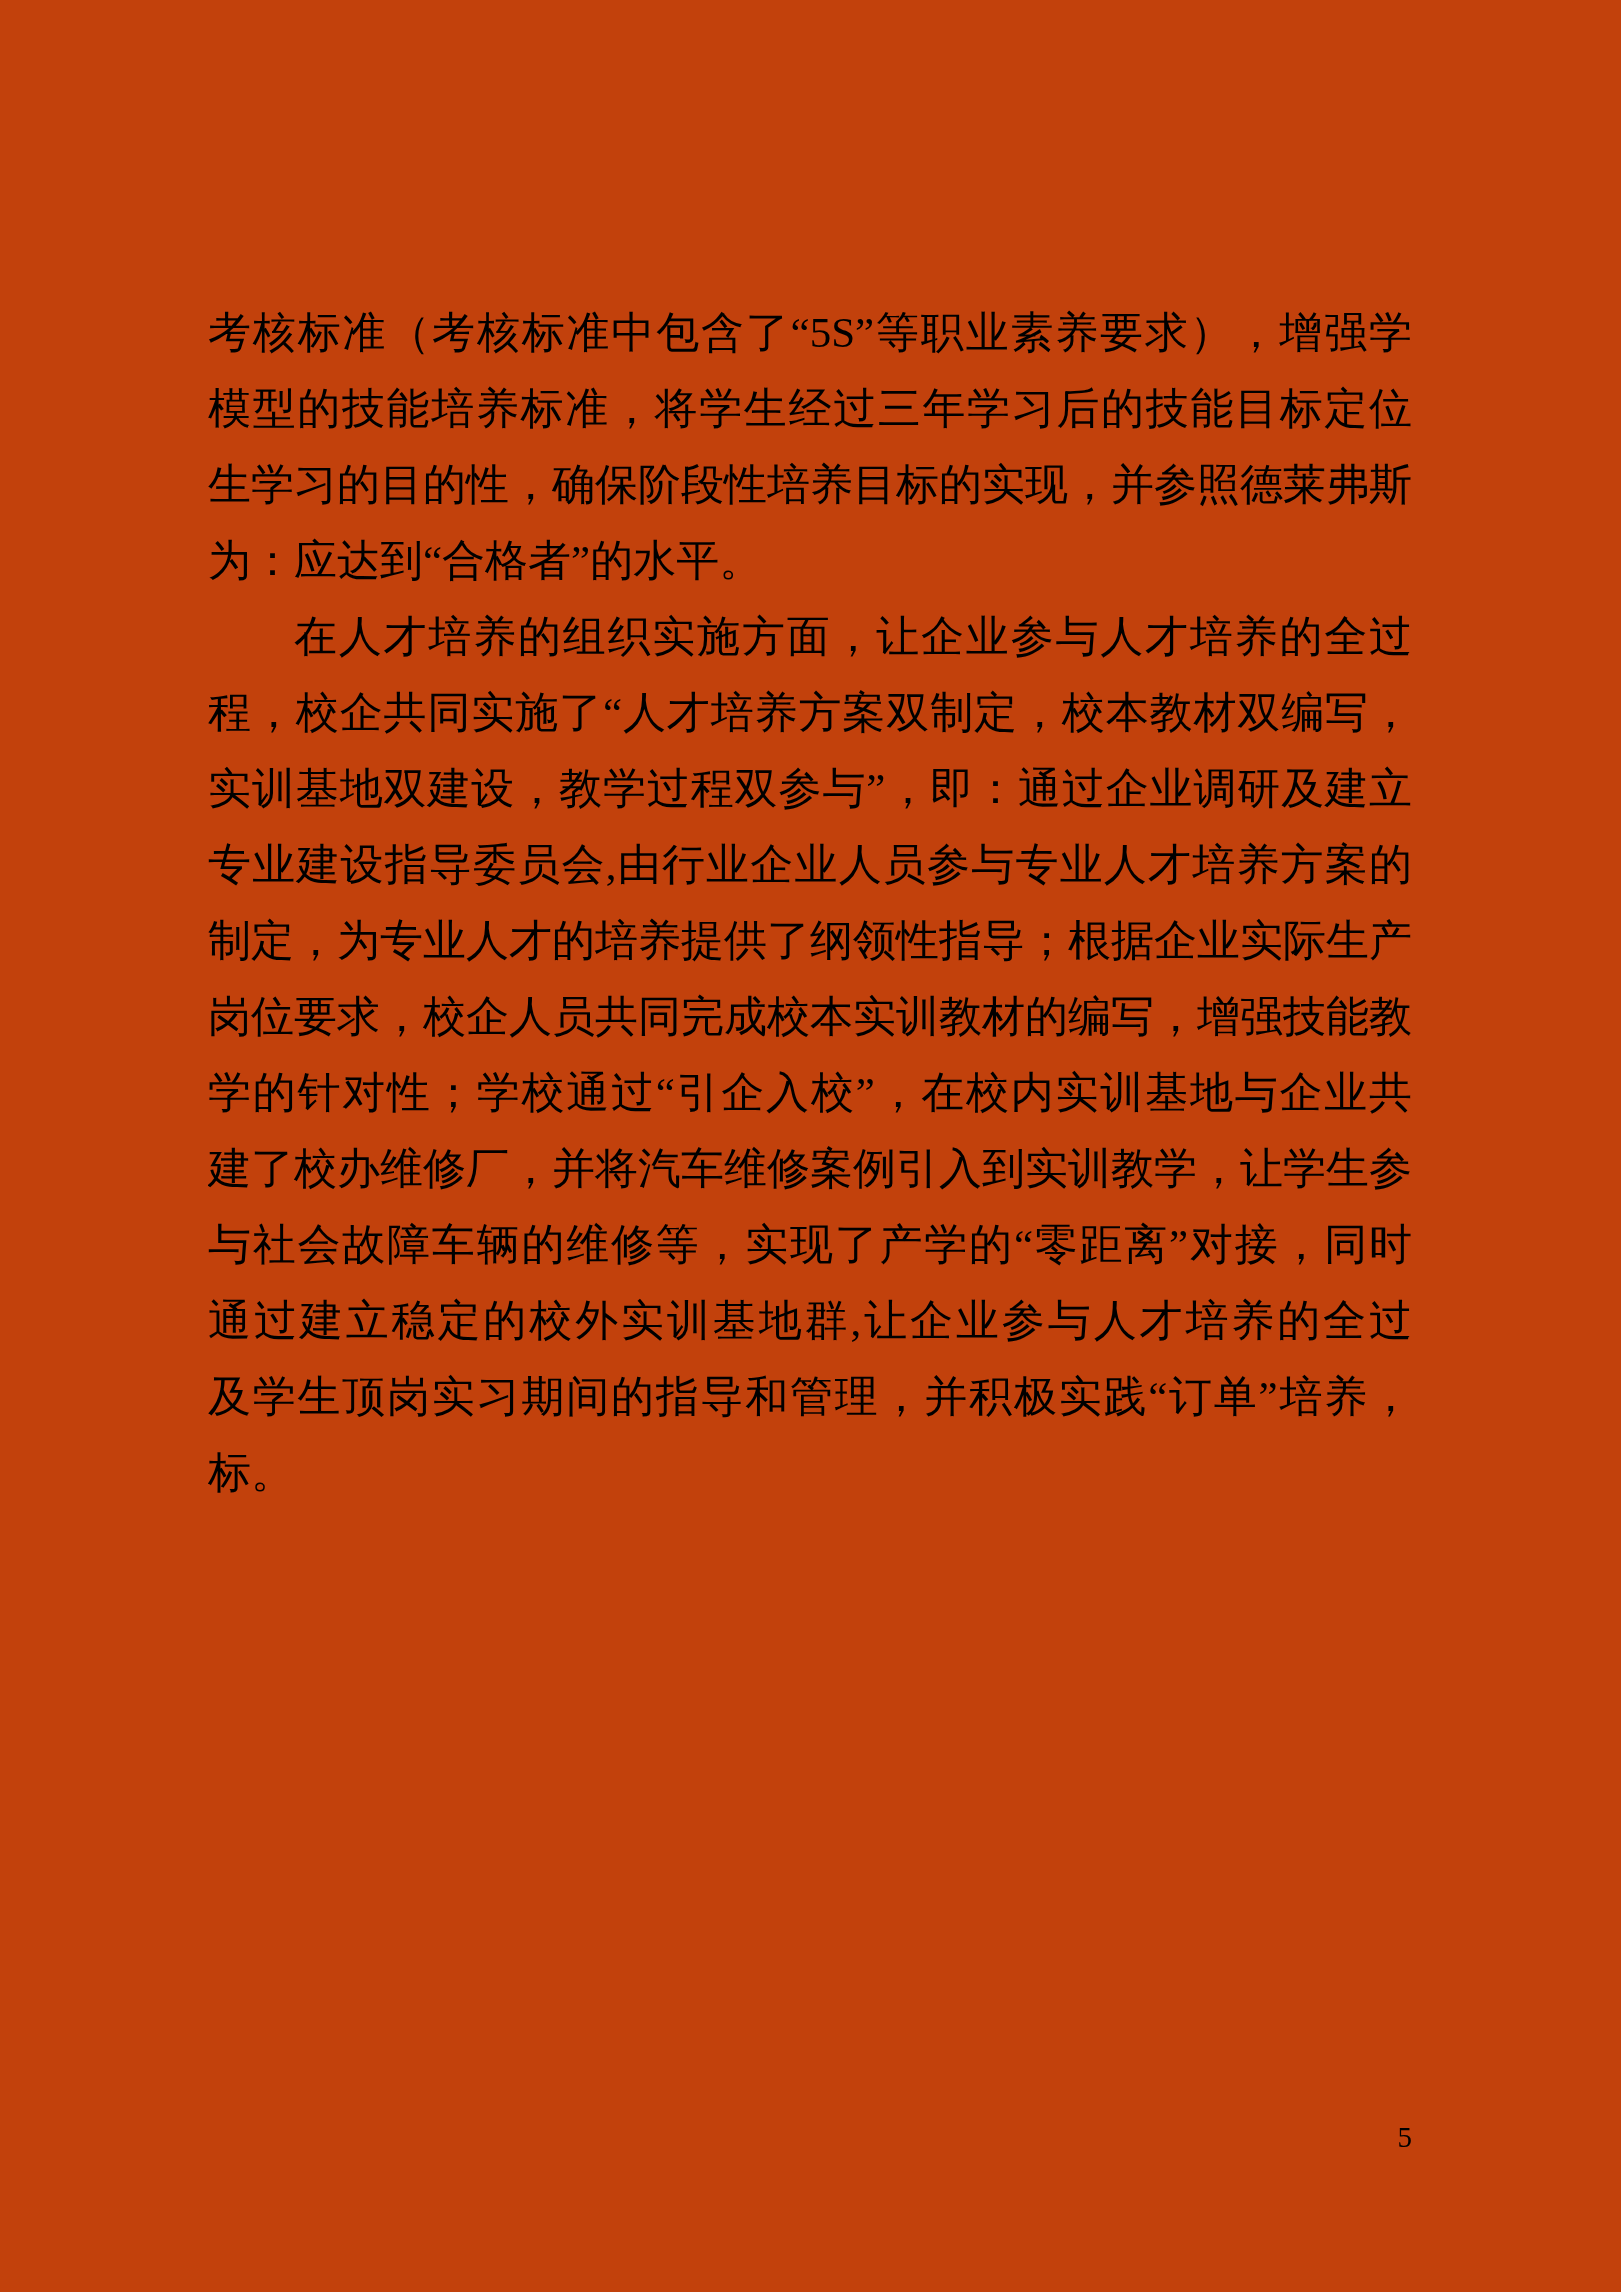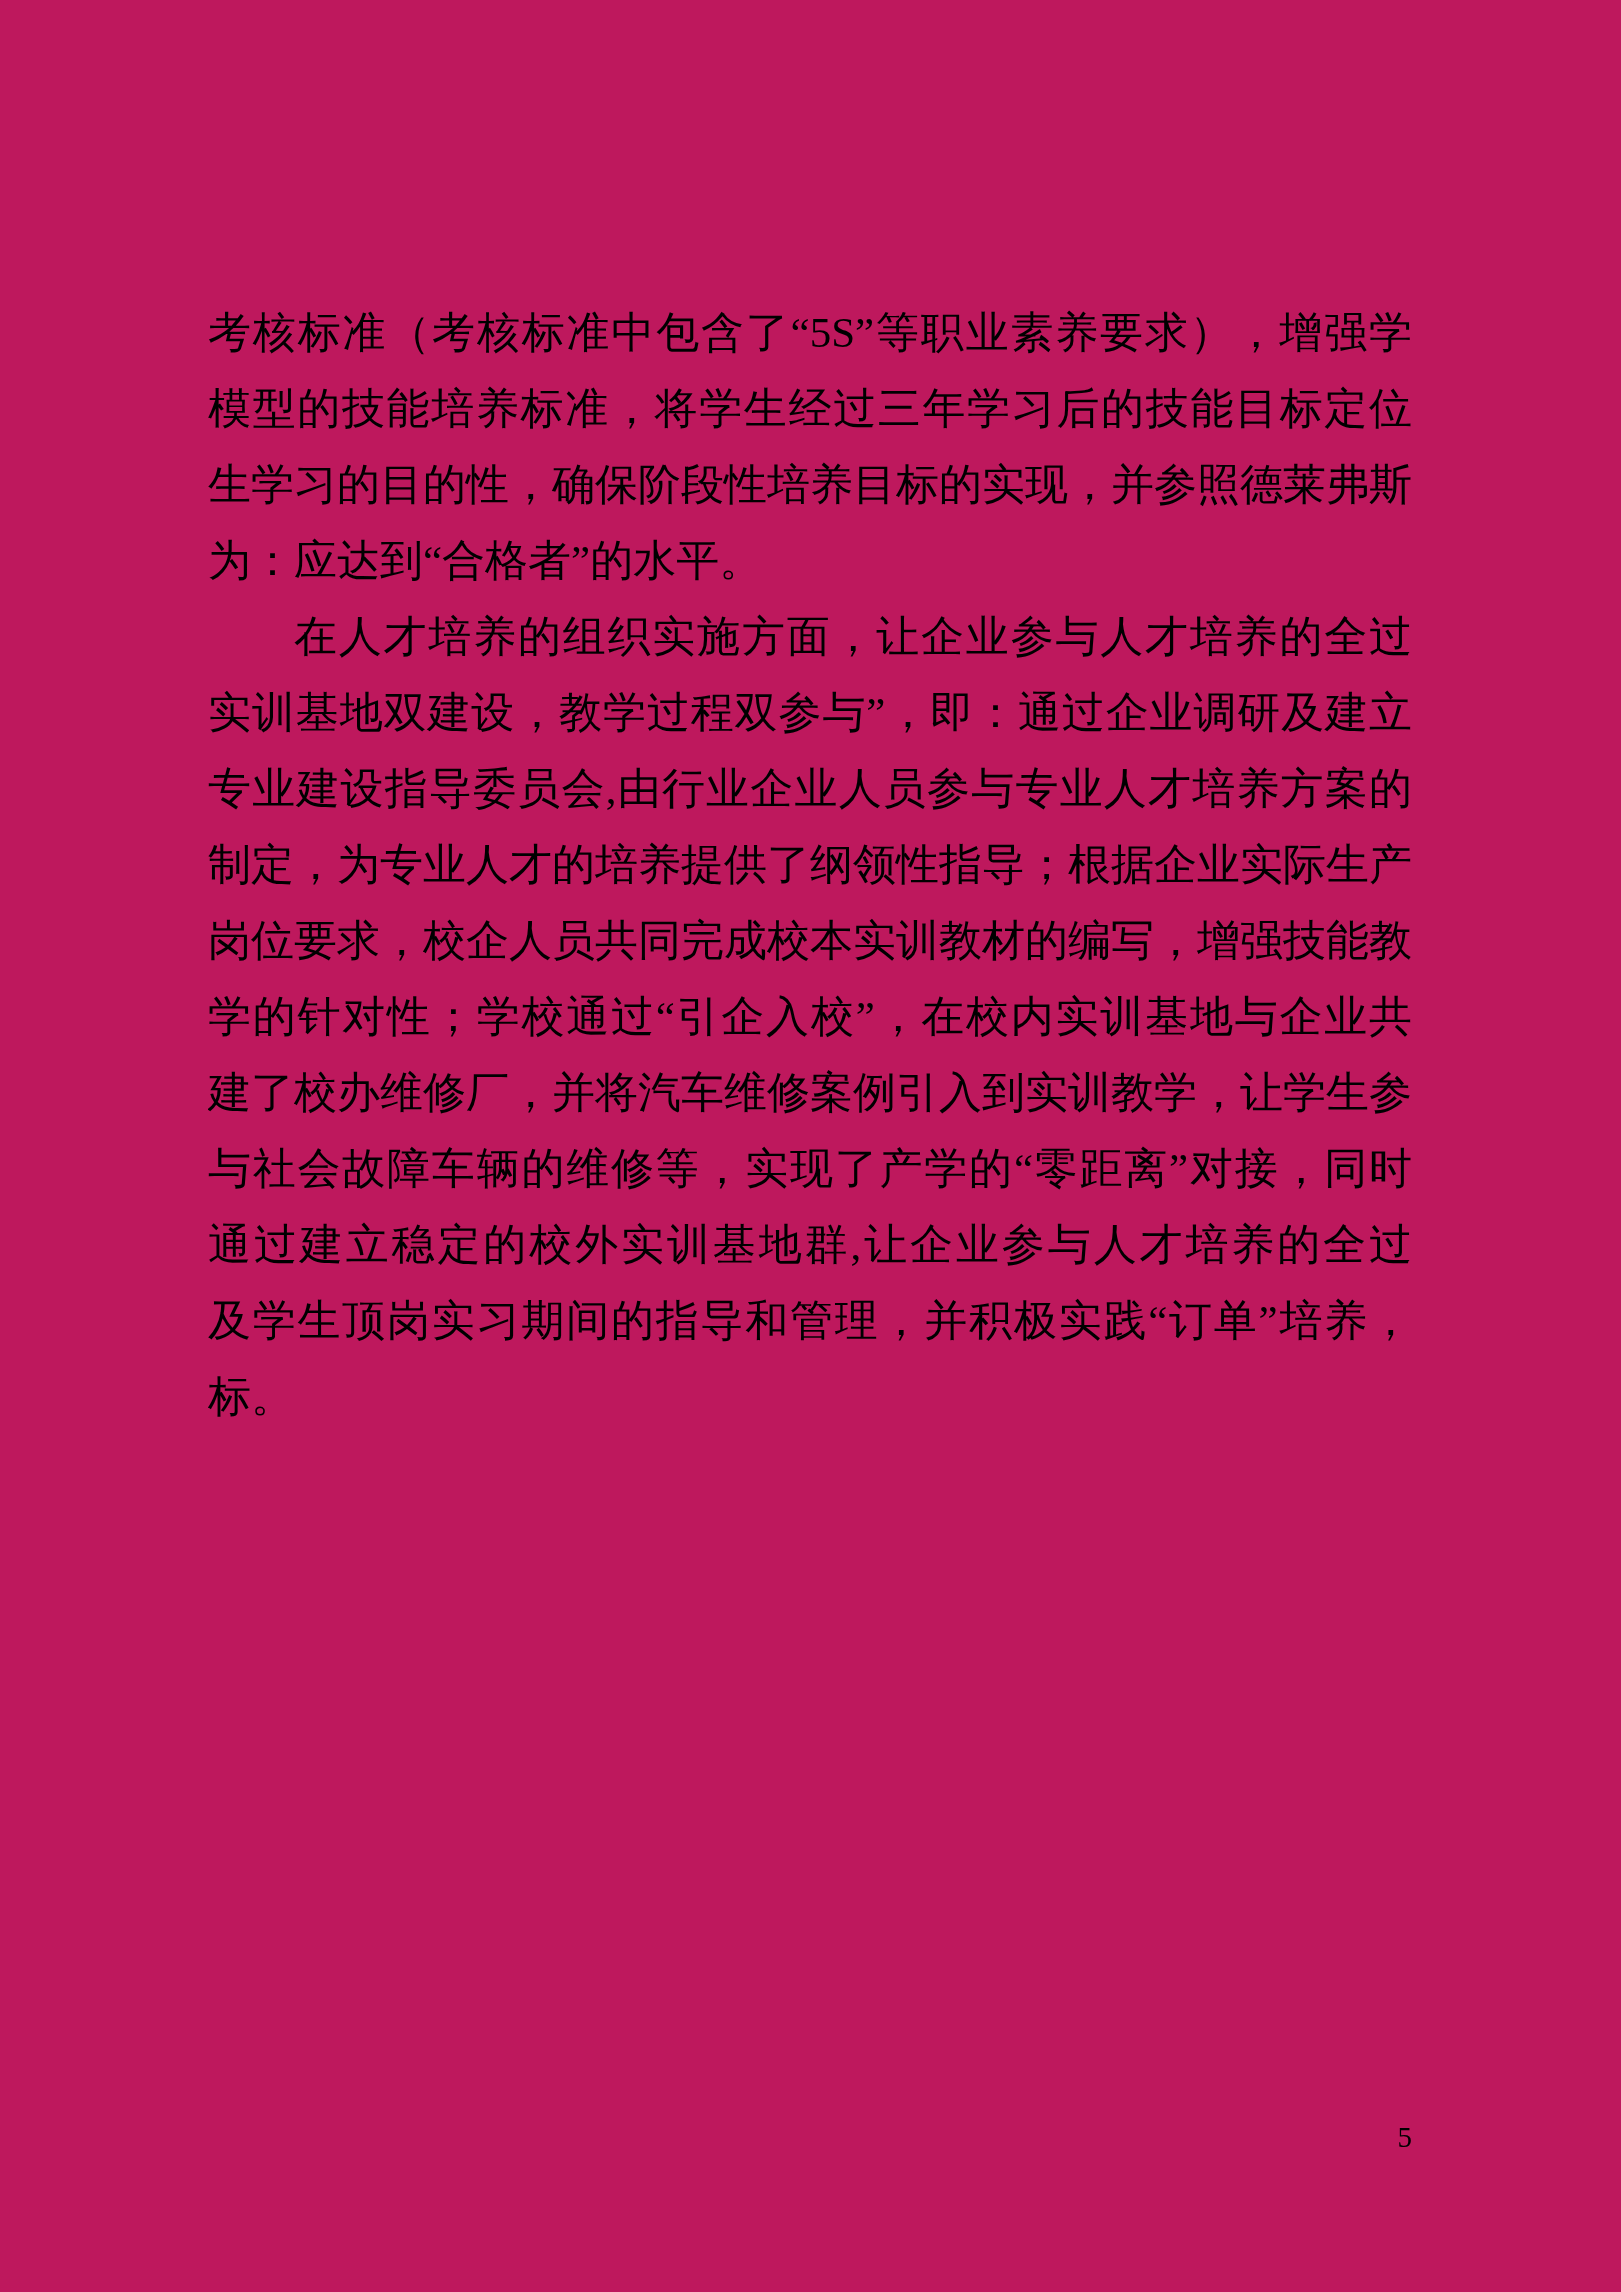--- a/index.html
+++ b/index.html
@@ -10,21 +10,21 @@
     width: 1621px;
     height: 2293px;
     background: #ffffff;
     position: relative;
     overflow: hidden;
     font-family: "Liberation Serif", "DejaVu Serif", serif;
   }
   .page {
     position: absolute;
     inset: 0;
-    background: #be185d;
+    background: #c2410c;
   }
   .text-block {
     position: absolute;
     left: 208px;
     top: 295px;
     width: 1204px;
     color: #000000;
     font-size: 43px;
     line-height: 76px;
   }
@@ -66,20 +66,21 @@
 
     <div class="paragraph">
       <div class="line">考核标准（考核标准中包含了“5S”等职业素养要求），增强学</div>
       <div class="line">模型的技能培养标准，将学生经过三年学习后的技能目标定位</div>
       <div class="line">生学习的目的性，确保阶段性培养目标的实现，并参照德莱弗斯</div>
       <div class="line para-end">为：应达到“合格者”的水平。</div>
     </div>
 
     <div class="paragraph">
       <div class="line indent-first">在人才培养的组织实施方面，让企业参与人才培养的全过</div>
+      <div class="line">程，校企共同实施了“人才培养方案双制定，校本教材双编写，</div>
       <div class="line">实训基地双建设，教学过程双参与”，即：通过企业调研及建立</div>
       <div class="line">专业建设指导委员会,由行业企业人员参与专业人才培养方案的</div>
       <div class="line">制定，为专业人才的培养提供了纲领性指导；根据企业实际生产</div>
       <div class="line">岗位要求，校企人员共同完成校本实训教材的编写，增强技能教</div>
       <div class="line">学的针对性；学校通过“引企入校”，在校内实训基地与企业共</div>
       <div class="line">建了校办维修厂，并将汽车维修案例引入到实训教学，让学生参</div>
       <div class="line">与社会故障车辆的维修等，实现了产学的“零距离”对接，同时</div>
       <div class="line">通过建立稳定的校外实训基地群,让企业参与人才培养的全过</div>
       <div class="line">及学生顶岗实习期间的指导和管理，并积极实践“订单”培养，</div>
       <div class="line para-end">标。</div>

